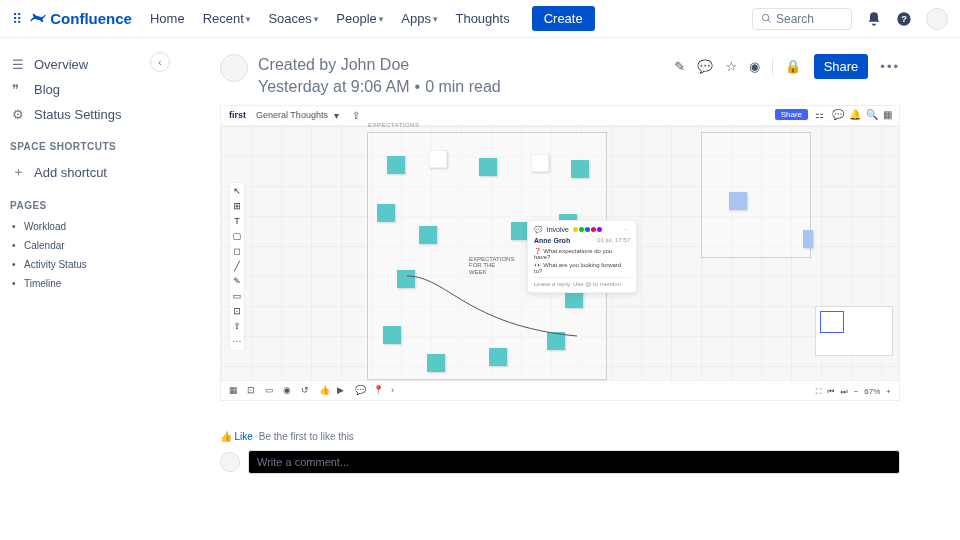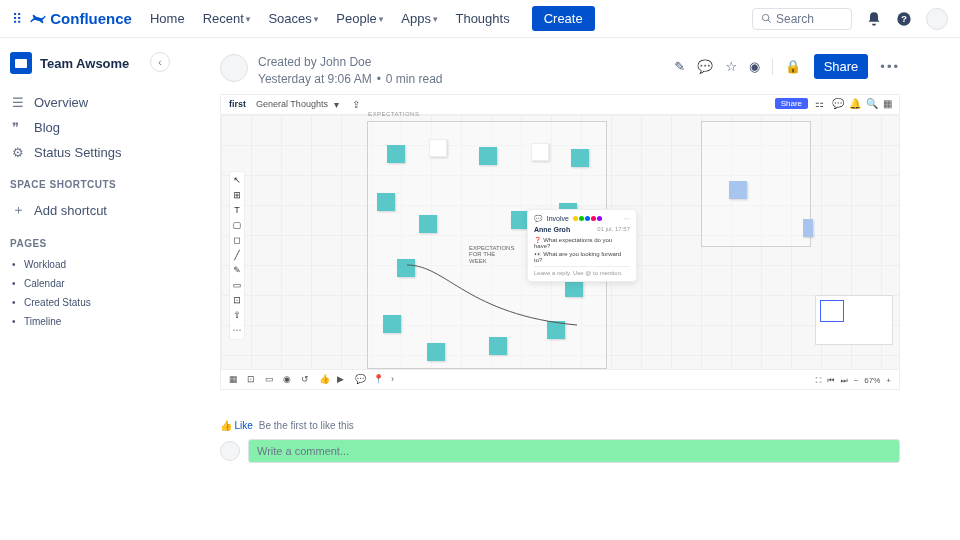--- a/index.html
+++ b/index.html
@@ -1,19 +1,19 @@
 <!DOCTYPE html>
 <html><head>
 <meta charset="utf-8">
 <style>
 *{box-sizing:border-box;margin:0;padding:0;font-family:-apple-system,BlinkMacSystemFont,"Segoe UI",sans-serif}
 body{width:960px;height:540px;overflow:hidden;background:#fff;color:#172b4d;font-size:13px}
 .topbar{height:38px;display:flex;align-items:center;padding:0 12px;border-bottom:1px solid #ebecf0}
 .apps-icon{color:#0052cc;font-size:14px;margin-right:8px;cursor:pointer}
-.logo{color:#0052cc;font-weight:600;font-size:15px;margin-right:18px;display:flex;align-items:flex-end}
+.logo{color:#0052cc;font-weight:600;font-size:15px;margin-right:18px;display:flex;align-items:flex-start}
 .logo svg{margin-right:4px}
 .nav-item{color:#344563;font-size:13px;margin-right:18px;cursor:pointer;display:flex;align-items:center}
 .nav-item .chev{font-size:9px;margin-left:2px;color:#6b778c}
 .create-btn{background:#0052cc;color:#fff;border:none;padding:5px 12px;border-radius:3px;font-size:13px;cursor:pointer;margin-left:4px}
 .spacer{flex:1}
 .search{display:flex;align-items:center;border:1px solid #dfe1e6;border-radius:4px;padding:3px 8px;width:100px;color:#6b778c;font-size:12px}
 .search svg{margin-right:4px}
 .top-icon{margin-left:14px;color:#344563;cursor:pointer;display:flex;align-items:center}
 .avatar-sm{width:22px;height:22px;border-radius:50%;background:#f4f5f7;border:1px solid #dfe1e6;margin-left:14px}
 .layout{display:flex;height:calc(100% - 38px)}
@@ -24,21 +24,21 @@
 .space-ico::after{content:"";width:12px;height:9px;background:#fff;border-radius:1px}
 .space-name{font-weight:600;font-size:13px}
 .side-item{display:flex;align-items:center;padding:5px 2px;color:#42526e;font-size:13px;cursor:pointer}
 .side-item .mi{width:22px;color:#6b778c;font-size:13px}
 .side-hdr{font-size:10px;font-weight:700;color:#6b778c;letter-spacing:.5px;margin:14px 0 6px}
 .bullet-item{padding:4px 0 4px 14px;color:#42526e;font-size:10px;cursor:pointer;position:relative}
 .bullet-item::before{content:"•";position:absolute;left:2px;color:#42526e}
 .main{flex:1;overflow:auto;padding:16px 60px 0 60px}
 .page-hdr{display:flex;align-items:flex-start;margin-bottom:6px}
 .author-av{width:28px;height:28px;border-radius:50%;background:#f4f5f7;border:1px solid #dfe1e6;margin-right:10px}
-.byline{font-size:12px;color:#6b778c;line-height:1.4}
+.byline{font-size:16px;color:#6b778c;line-height:1.4}
 .byline .dot{margin:0 5px}
 .page-actions{display:flex;align-items:center;gap:12px}
 .pa-ico{color:#42526e;cursor:pointer}
 .vr{width:1px;height:16px;background:#dfe1e6}
 .share-btn{background:#0052cc;color:#fff;border:none;padding:5px 10px;border-radius:3px;font-size:13px;cursor:pointer}
 .more{color:#6b778c;cursor:pointer;letter-spacing:2px}
 .page-title{font-size:23px;font-weight:500;margin:8px 0 12px;color:#172b4d;font-family:Georgia,serif}
 .miro{border:1px solid #eee;background:#f7f7f7;position:relative;height:296px}
 .miro-top{height:20px;background:#fff;display:flex;align-items:center;padding:0 8px;font-size:9px;border-bottom:1px solid #eee}
 .miro-logo{font-weight:700;margin-right:10px}
@@ -65,21 +65,21 @@
 .cp-reply{font-size:6px;color:#999;border-top:1px solid #eee;padding-top:3px;margin-top:3px}
 .curve{position:absolute;pointer-events:none}
 .minimap{position:absolute;right:6px;bottom:24px;width:78px;height:50px;background:#fff;border:1px solid #ddd}
 .miro-bottom{position:absolute;bottom:0;left:0;right:0;height:20px;background:#fff;border-top:1px solid #eee;display:flex;align-items:center;padding:0 8px;gap:8px}
 .mb-ico{width:10px;height:10px;font-size:9px;color:#555}
 .miro-zoom{position:absolute;right:8px;bottom:3px;font-size:8px;color:#555;display:flex;gap:6px;align-items:center}
 .like-row{margin-top:30px;font-size:10px;color:#6b778c;display:flex;align-items:center;gap:6px}
 .like-btn{color:#0052cc;display:flex;align-items:center;gap:2px}
 .comment-box{margin-top:8px;display:flex;align-items:center;gap:8px}
 .comment-av{width:20px;height:20px;border-radius:50%;background:#f4f5f7;border:1px solid #dfe1e6}
-.comment-in{flex:1;background:#86efac;border:1px solid #dfe1e6;border-radius:3px;padding:5px 8px;font-size:11px;color:#6b778c}
+.comment-in{flex:1;background:#000000;border:1px solid #dfe1e6;border-radius:3px;padding:5px 8px;font-size:11px;color:#6b778c}
 </style>
 </head>
 <body>
 
 <div class="topbar">
   <span class="apps-icon">⠿</span>
   <span class="logo">
     <svg width="16" height="16" viewBox="0 0 24 24">
         <path fill="#0052cc" d="M2 17c3-5 8-5 12-2l4 3c1 1 2 0 2-1l-2-5c-5-4-12-4-17 3-1 1 0 2 1 2z"></path>
         <path fill="#0052cc" d="M22 7c-3 5-8 5-12 2L6 6C5 5 4 6 4 7l2 5c5 4 12 4 17-3 1-1 0-2-1-2z"></path>
@@ -123,45 +123,41 @@
         <circle cx="12" cy="12" r="10" fill="#344563"></circle>
         <text x="12" y="17" text-anchor="middle" fill="#fff" font-size="14" font-weight="bold">?</text>
       </svg>
     </span>
   <div class="avatar-sm"></div>
 </div>
 
 <div class="layout">
   <div class="sidebar">
     <div class="collapse">‹</div>
-    <div class="space-hdr">
-      <div class="space-ico"></div>
-      <span class="space-name">Team Awsome</span>
-    </div>
     <div class="side-item">
         <span class="mi">☰</span>
         <span>Overview</span>
       </div>
     <div class="side-item">
         <span class="mi">❞</span>
         <span>Blog</span>
       </div>
     <div class="side-item">
         <span class="mi">⚙</span>
         <span>Status Settings</span>
       </div>
     <div class="side-hdr">SPACE SHORTCUTS</div>
     <div class="side-item">
         <span class="mi">＋</span>
         <span>Add shortcut</span>
       </div>
     <div class="side-hdr">PAGES</div>
     <div class="bullet-item">Workload</div>
     <div class="bullet-item">Calendar</div>
-    <div class="bullet-item">Created Status</div>
+    <div class="bullet-item">Activity Status</div>
     <div class="bullet-item">Timeline</div>
   </div>
 
   <div class="main">
     <div class="page-hdr">
       <div class="author-av"></div>
       <div class="byline">
         <div>Created by John Doe</div>
         <span>Yesterday at 9:06 AM</span><span class="dot">•</span><span>0 min read</span>
       </div>

